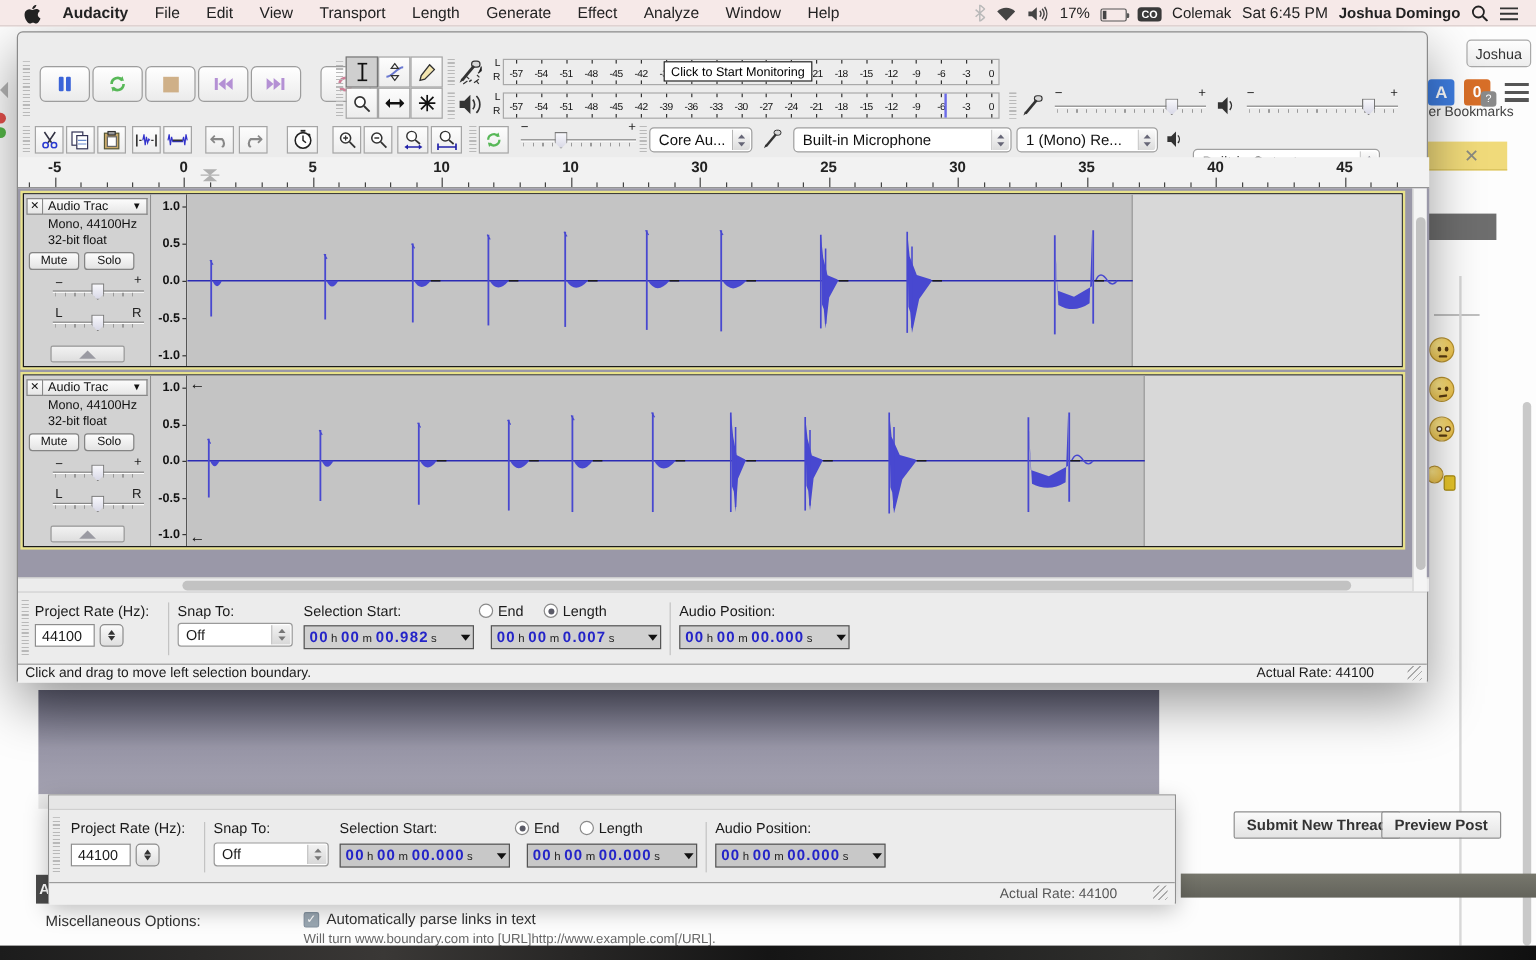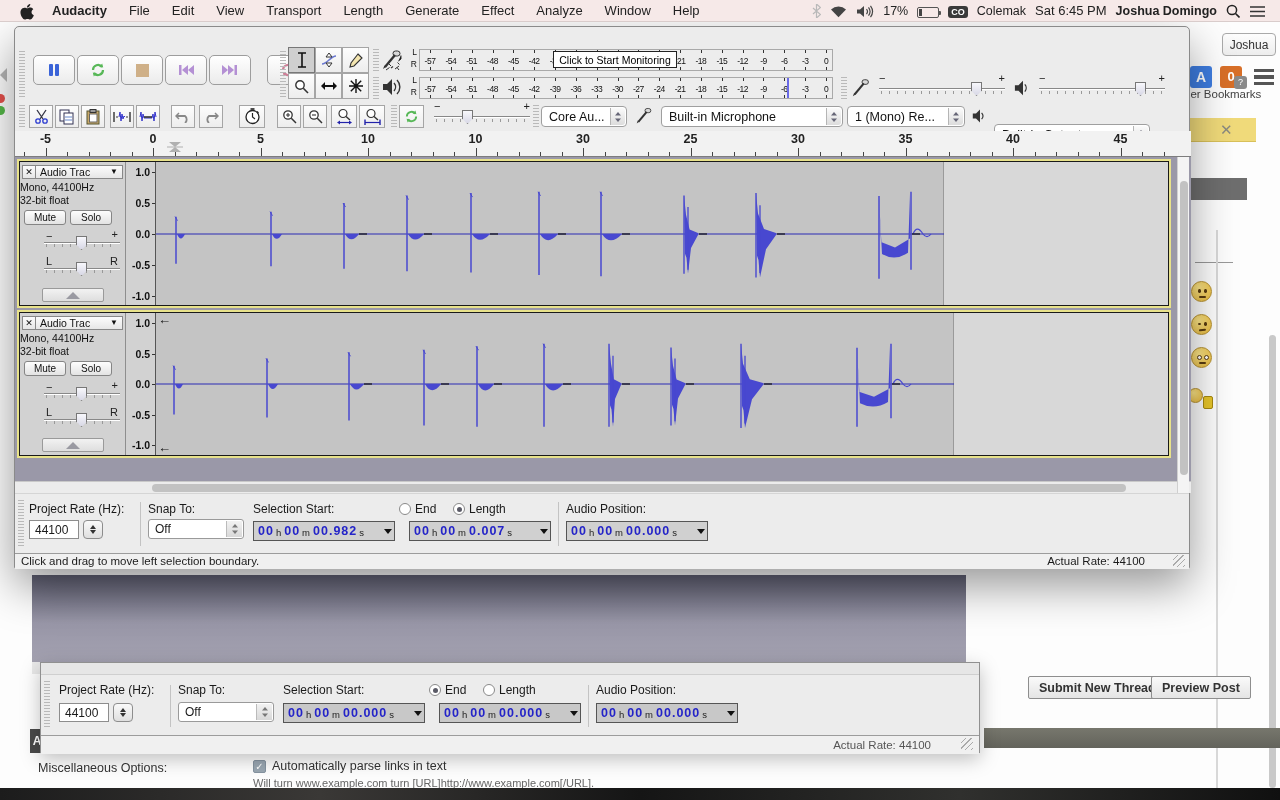--- a/index.html
+++ b/index.html
@@ -54,21 +54,21 @@
 .truler .lab{position:absolute;right:5px;transform:translateY(-50%);font-size:10.5px;font-weight:bold;color:#111;}
 .truler .tk{position:absolute;right:0;width:3px;height:1px;background:#333;}
 .twave{position:relative;flex:1;height:100%;background:#d8d8d8;overflow:hidden;}
 .clipbg{position:absolute;left:0;top:0;bottom:0;background:#c4c4c4;border-right:1px solid #9a9a9a;}
 .twave svg{position:absolute;left:0;top:0;}
 .arrow-l{position:absolute;left:2px;font-size:13px;color:#111;font-weight:bold;line-height:10px;}
 .phead{position:absolute;display:flex;align-items:center;left:2px;top:2px;right:2px;height:15px;}
 .pclose{width:14px;height:14px;border:1px solid #888;background:linear-gradient(#fcfcfc,#e6e6e6);font-size:9px;display:flex;align-items:center;justify-content:center;color:#111;}
 .pname{flex:1;height:14px;border:1px solid #888;border-left:none;background:linear-gradient(#fcfcfc,#e6e6e6);display:flex;align-items:center;padding:0 4px;font-size:10.5px;}
 .pname .caret{margin-left:auto;font-size:8px;color:#111;}
-.pinfo{padding-left:0;line-height:12.5px;}
+.pinfo{padding-left:20px;line-height:12.5px;}
 .pbtn{position:absolute;width:42px;height:15px;border:1px solid #858585;border-radius:3px;background:linear-gradient(#fdfdfd,#e3e3e3);font-size:10px;display:flex;align-items:center;justify-content:center;}
 .collapse{position:absolute;left:50%;transform:translateX(-50%);width:62px;height:14px;border:1px solid #9a9a9a;border-radius:2px;background:linear-gradient(#f2f2f2,#dedede);display:flex;align-items:center;justify-content:center;}
 .collapse .tri{width:0;height:0;border-left:7px solid transparent;border-right:7px solid transparent;border-bottom:7px solid #9a9aa2;}
 
 #hscroll{position:absolute;left:0;top:454px;width:1176px;height:12px;background:#ececec;border-top:1px solid #c9c9c9;}
 #hscroll .hthumb{position:absolute;left:137px;top:2px;width:974px;height:8px;border-radius:4px;background:#c2c2c2;}
 #vscroll{position:absolute;right:0;top:130px;width:12px;height:336px;background:#f4f4f4;border-left:1px solid #d0d0d0;}
 #vscroll .vthumb{position:absolute;left:2px;top:24px;width:8px;height:294px;border-radius:4px;background:#c2c2c2;}
 
 .seltb{position:absolute;background:#ececec;font-size:12px;color:#1a1a1a;}
@@ -155,21 +155,21 @@
   <div class="forum-btn" style="left:1151px;top:676px;">
       <span>Preview Post</span>
     </div>
   <div class="abs" style="left:984px;top:728px;width:296px;height:20px;background:linear-gradient(#77776d,#63635b);"></div>
 
   <div class="abs" style="left:38px;top:761px;font-size:12.5px;color:#333;">Miscellaneous Options:</div>
   <div class="abs" style="left:253px;top:759px;display:flex;align-items:center;gap:6px;">
     <span class="check">✓</span>
     <span style="font-size:12.5px;color:#333;">Automatically parse links in text</span>
   </div>
-  <div class="abs" style="left:253px;top:777px;font-size:11px;color:#666;">Will turn www.example.com turn [URL]http://www.example.com[/URL].</div>
+  <div class="abs" style="left:253px;top:777px;font-size:11px;color:#666;">Will turn www.boundary.com into [URL]http://www.example.com[/URL].</div>
   <div id="blackstrip"></div>
 
   <div class="abs" style="left:30px;top:729px;width:14px;height:24px;background:#4a4a4a;color:#fff;font-weight:bold;font-size:12px;text-align:center;line-height:24px;"><span>A</span></div>
 
   <div class="abs" style="left:40px;top:662px;width:940px;height:91px;background:#ececec;border:1px solid #909090;box-shadow:0 6px 18px rgba(0,0,0,0.25);">
     <div class="abs" style="left:0;top:0;width:100%;height:12px;background:#e6e6e6;border-bottom:1px solid #cfcfcf;"></div>
     <div class="seltb" style="left:0;top:12px;width:100%;height:60px;">
       <div class="grab" style="left:3px;top:6px;height:48px;"></div>
       <span class="lab" style="left:18px;top:8px;">Project Rate (Hz):</span>
       <div class="ratebox" style="left:18px;top:28px;">

